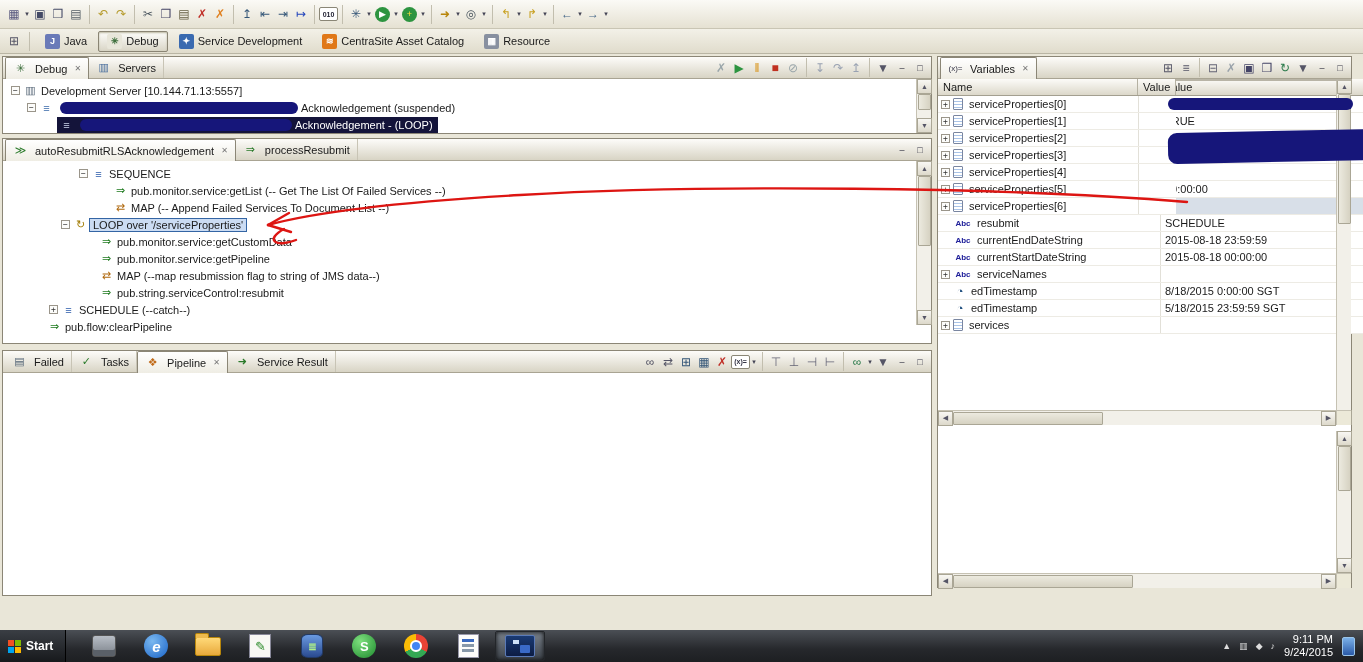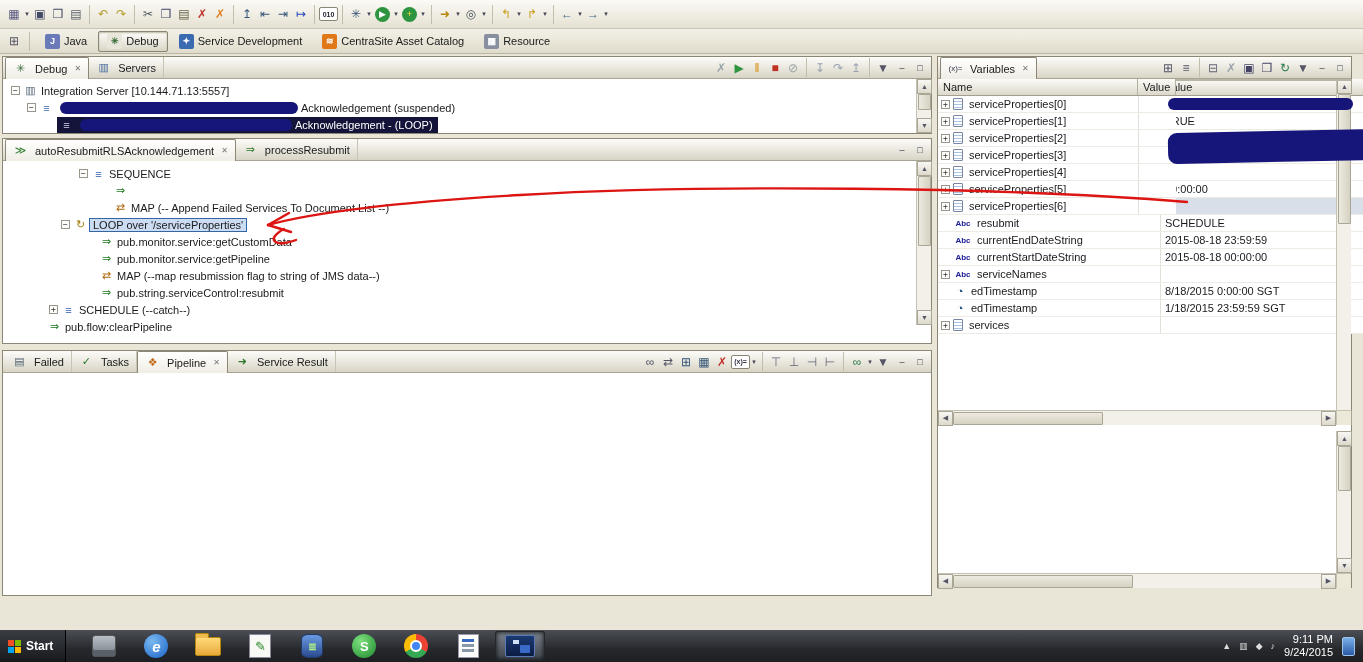--- a/index.html
+++ b/index.html
@@ -221,21 +221,21 @@
           </span>
         <span class="winbtn">–</span>
         <span class="winbtn">□</span>
       </span>
     </div>
     <div id="debug-tree">
         <div class="trow" style="padding-left: 8px;">
           <span class="exp">−</span>
           <span class="dseg">
             <span class="nicon" style="color: rgb(90, 106, 122);">▥</span>
-            <span>Integration Server [10.144.71.13:5557]</span>
+            <span>Development Server [10.144.71.13:5557]</span>
           </span>
         </div>
         <div class="trow" style="padding-left: 24px;">
           <span class="exp">−</span>
           <span class="dseg">
             <span class="nicon" style="color: rgb(58, 106, 170);">≡</span>
             <span class="redact" style="width: 238px;"></span>
             <span>Acknowledgement (suspended)</span>
           </span>
         </div>
@@ -276,20 +276,21 @@
     </div>
     <div id="flow-tree">
         <div class="trow" style="padding-left: 76px;">
           <span class="exp">−</span>
           <span class="nicon" style="color: rgb(42, 90, 170);">≡</span>
           <span>SEQUENCE</span>
         </div>
         <div class="trow" style="padding-left: 98px;">
           <span class="expsp"></span>
           <span class="nicon" style="color: rgb(30, 122, 30);">⇒</span>
+          <span>pub.monitor.service:getList (-- Get The List Of Failed Services --)</span>
         </div>
         <div class="trow" style="padding-left: 98px;">
           <span class="expsp"></span>
           <span class="nicon" style="color: rgb(176, 106, 16);">⇄</span>
           <span>MAP (-- Append Failed Services To Document List --)</span>
         </div>
         <div class="trow" style="padding-left: 58px;">
           <span class="exp">−</span>
           <span class="nicon" style="color: rgb(160, 122, 0);">↻</span>
           <span class="fsel">LOOP over '/serviceProperties'</span>
@@ -530,21 +531,21 @@
               <span>8/18/2015 0:00:00  SGT</span>
             </span>
           </div>
           <div class="vrow">
             <span class="vname">
               <span class="expsp"></span>
               <span class="vt vt-clock">◔</span>
               <span>edTimestamp</span>
             </span>
             <span class="vval">
-              <span>1/18/2015 23:59:59 SGT</span>
+              <span>5/18/2015 23:59:59 SGT</span>
             </span>
           </div>
           <div class="vrow">
             <span class="vname">
               <span class="exp">+</span>
               <span class="vt vt-doc"></span>
               <span>services</span>
             </span>
             <span class="vval">
               <span></span>

